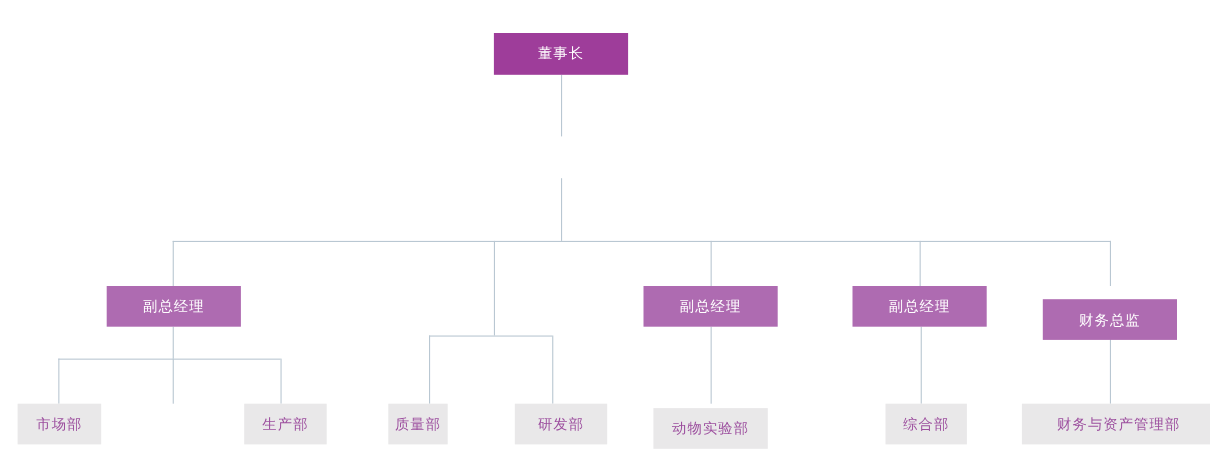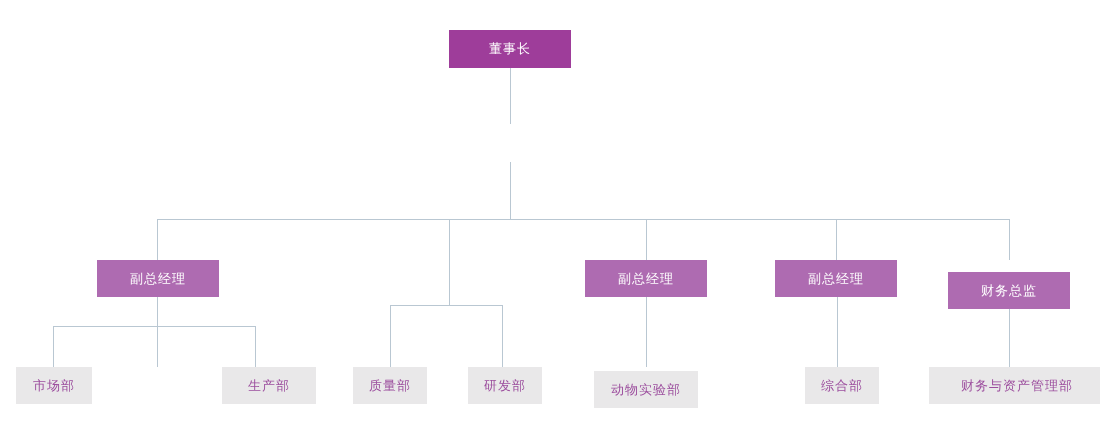--- a/index.html
+++ b/index.html
@@ -56,23 +56,23 @@
 
   
   .n-deputy1  { left: 97px;  top: 260px; width: 122px; }
   .n-deputy2  { left: 585px; top: 260px; width: 122px; }
   .n-deputy3  { left: 775px; top: 260px; width: 122px; }
   .n-findir   { left: 948px; top: 272px; width: 122px; }
 
   
   .n-marketing { left: 16px;  top: 367px; width: 76px;  }
   .n-techsvc   { left: 108px; top: 367px; width: 96px;  }
-  .n-prod      { left: 222px; top: 367px; width: 94px;  }
-  .n-quality   { left: 353px; top: 367px; width: 74px;  }
-  .n-rd        { left: 468px; top: 367px; width: 74px;  }
+  .n-prod      { left: 222px; top: 367px; width: 75px;  }
+  .n-quality   { left: 353px; top: 367px; width: 54px;  }
+  .n-rd        { left: 468px; top: 367px; width: 84px;  }
   .n-animal    { left: 594px; top: 371px; width: 104px; }
   .n-general   { left: 805px; top: 367px; width: 74px;  }
   .n-finasset  { left: 929px; top: 367px; width: 176px; }
 </style>
 </head>
 <body>
 
 <div class="canvas">
 
   <div class="cl v" style="left:510px; top:68px;  height:56px;"></div>

